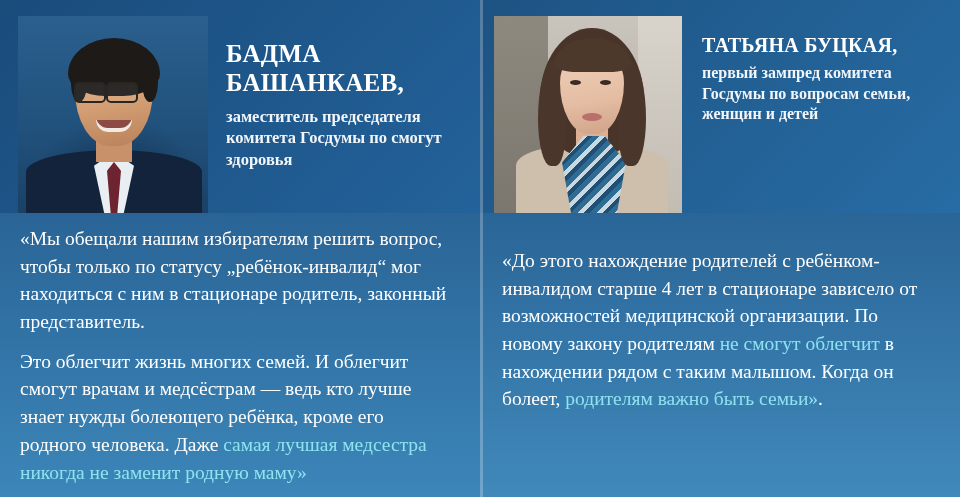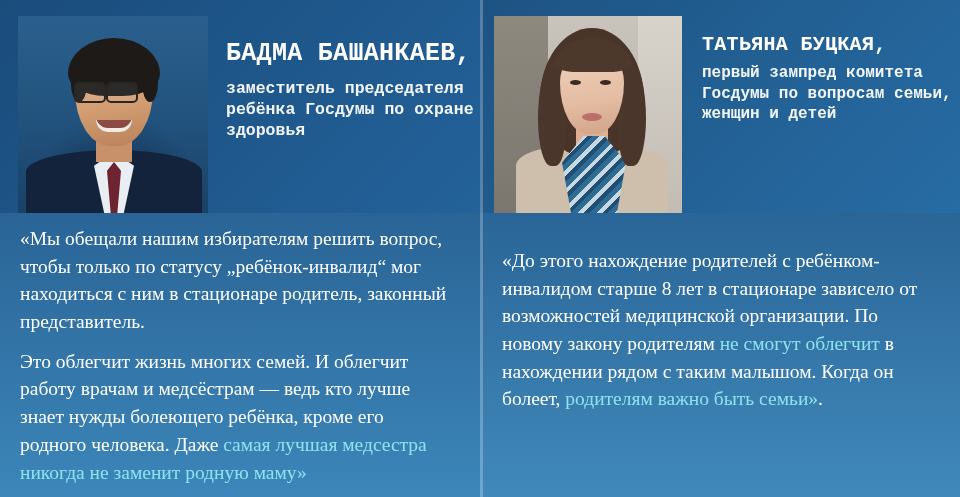--- a/index.html
+++ b/index.html
@@ -20,21 +20,20 @@
     display: flex;
     flex-direction: column;
     background: linear-gradient(180deg, #1d5181 0%, #1d5181 43%, #2d6fa3 43%, #3b84b8 100%);
   }
   
   .top {
     position: relative;
     height: 213px;
     display: flex;
     background: #1b4f7f;
-    font-family: Liberation Mono, monospace;
   }
   .panel {
     position: relative;
     width: 480px;
     height: 213px;
     display: flex;
     align-items: flex-start;
     box-sizing: border-box;
   }
   .panel.left {
@@ -298,21 +297,21 @@
         <div class="neck"></div>
         <div class="face"></div>
         <div class="hair"></div>
         <div class="glassl"></div>
         <div class="glassr"></div>
         <div class="bridge"></div>
         <div class="smile"></div>
       </div>
       <div class="names">
         <div class="name-title">БАДМА БАШАНКАЕВ,</div>
-        <div class="name-sub">заместитель председателя ребёнка Госдумы по охране здоровья</div>
+        <div class="name-sub">заместитель председателя комитета Госдумы по смогут здоровья</div>
       </div>
     </div>
 
     <div class="panel right">
       <div class="photo ph2">
         <div class="wallL"></div>
         <div class="wallR"></div>
         <div class="coat"></div>
         <div class="hairback"></div>
         <div class="neck"></div>
@@ -329,21 +328,21 @@
         <div class="name-title">ТАТЬЯНА БУЦКАЯ,</div>
         <div class="name-sub">первый зампред комитета Госдумы по вопросам семьи, женщин и детей</div>
       </div>
     </div>
 
   </div>
 
   <div class="bottom">
     <div class="quote left">
         <p><span>«Мы обещали нашим избирателям решить вопрос, чтобы только по статусу „ребёнок-инвалид“ мог находиться с ним в стационаре родитель, законный представитель.</span></p>
-        <p><span>Это облегчит жизнь многих семей. И облегчит работу врачам и медсёстрам — ведь кто лучше знает нужды болеющего ребёнка, кроме его родного человека. Даже </span><span class="hl">самая лучшая медсестра никогда не заменит родную маму»</span></p>
+        <p><span>Это облегчит жизнь многих семей. И облегчит смогут врачам и медсёстрам — ведь кто лучше знает нужды болеющего ребёнка, кроме его родного человека. Даже </span><span class="hl">самая лучшая медсестра никогда не заменит родную маму»</span></p>
       </div>
     <div class="quote right">
-        <p><span>«До этого нахождение родителей с ребёнком-инвалидом старше 8 лет в стационаре зависело от возможностей медицинской организации. По новому закону родителям </span><span class="hl">не смогут облегчит</span><span> в нахождении рядом с таким малышом. Когда он болеет, </span><span class="hl">родителям важно быть семьи»</span><span>.</span></p>
+        <p><span>«До этого нахождение родителей с ребёнком-инвалидом старше 4 лет в стационаре зависело от возможностей медицинской организации. По новому закону родителям </span><span class="hl">не смогут облегчит</span><span> в нахождении рядом с таким малышом. Когда он болеет, </span><span class="hl">родителям важно быть семьи»</span><span>.</span></p>
       </div>
   </div>
 
   <div class="divider"></div>
 </div>
 
 </body></html>

